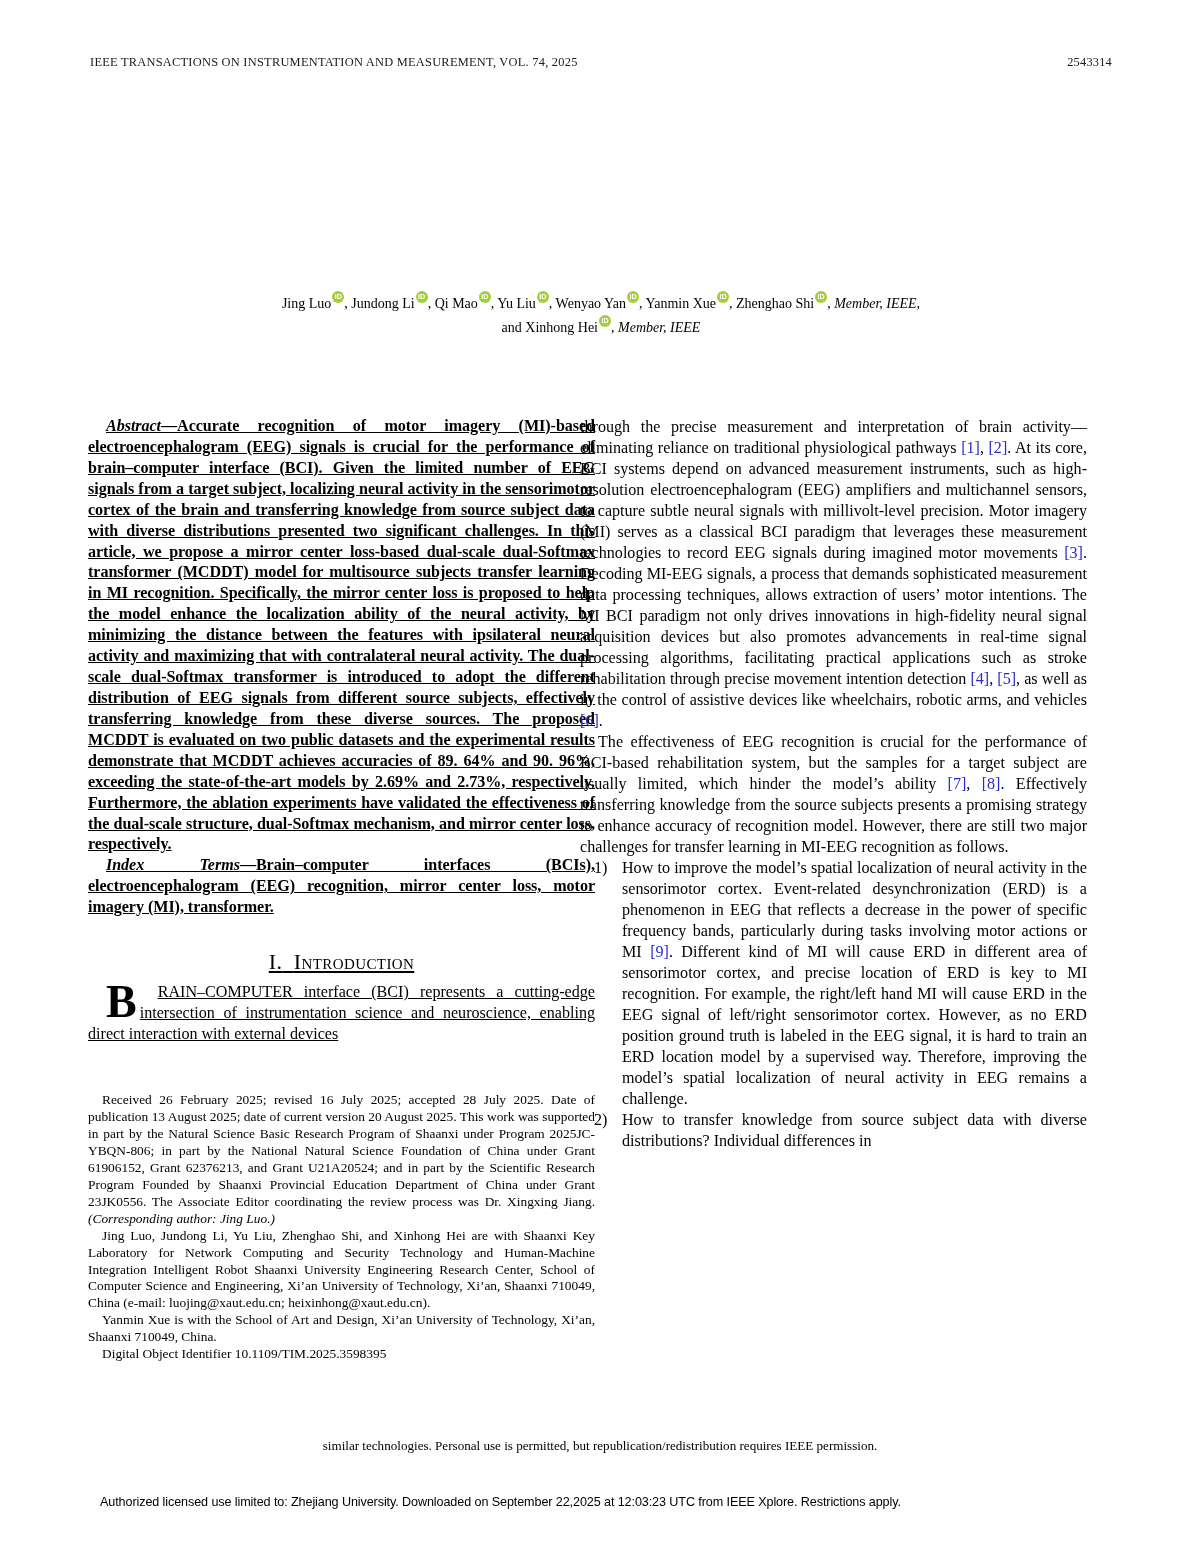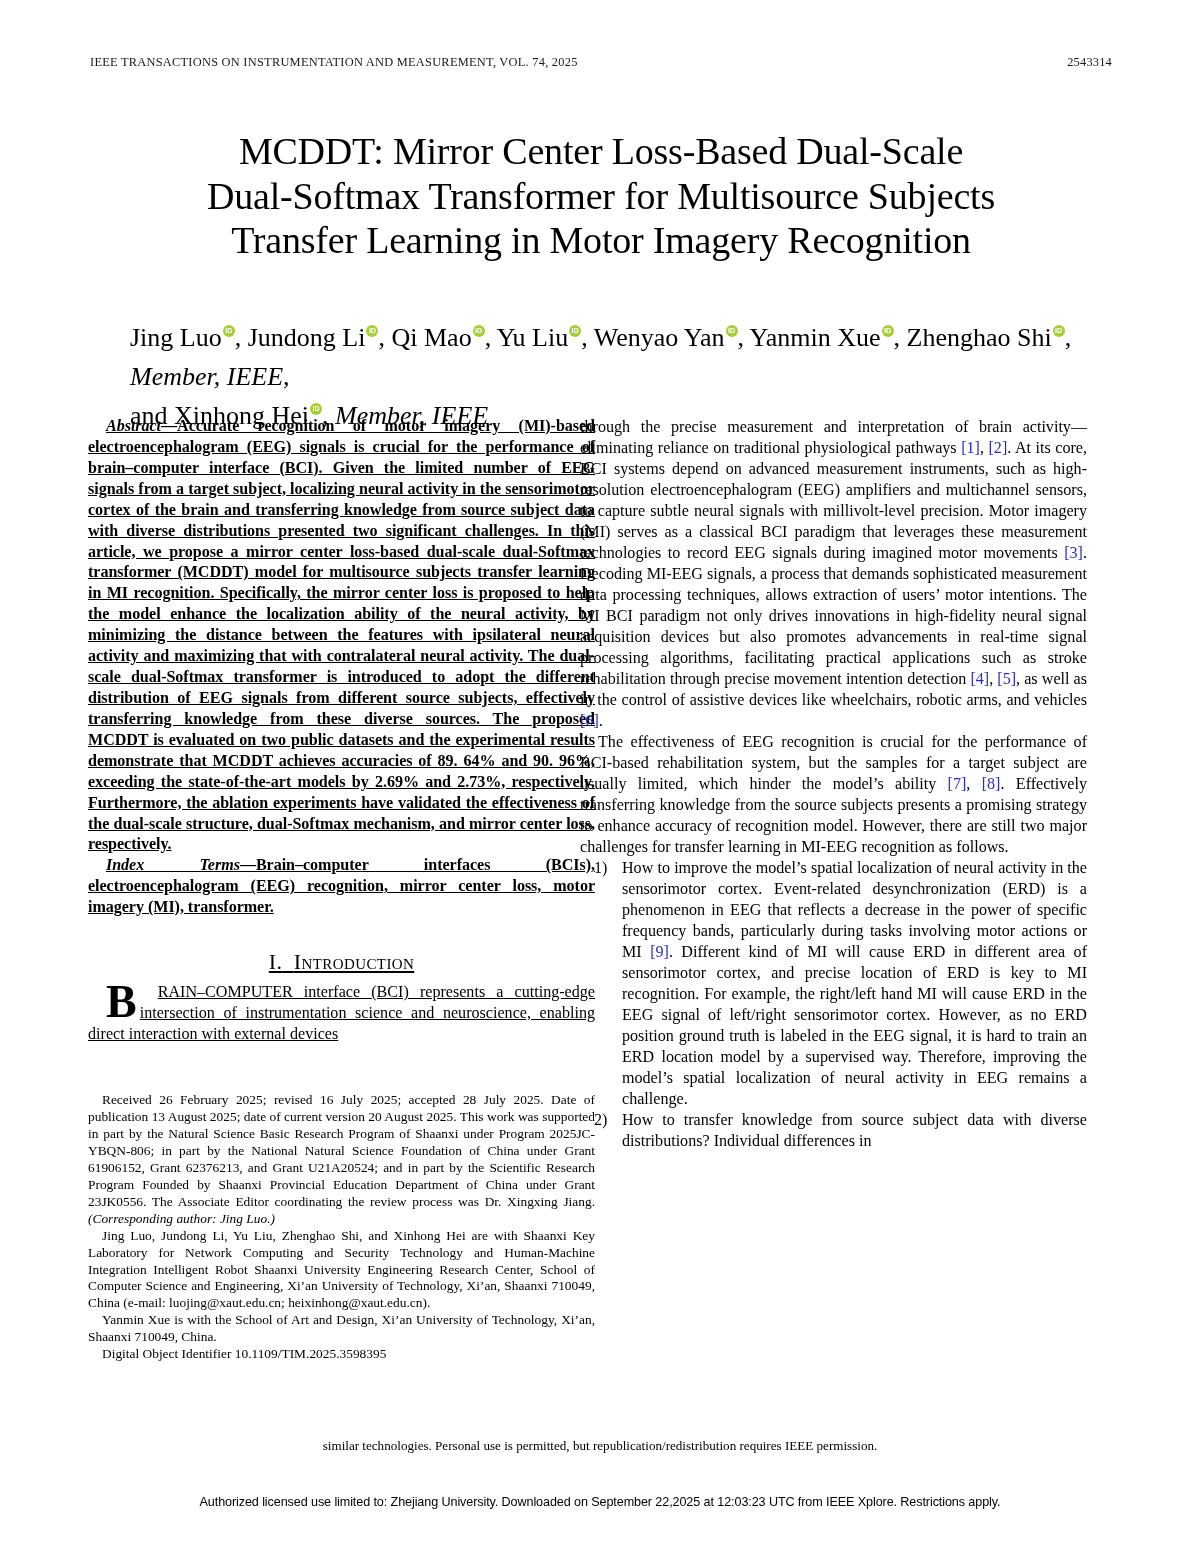--- a/index.html
+++ b/index.html
@@ -61,23 +61,23 @@
     letter-spacing: -0.2px;
   }
   .title .tline { display: block; }
 
   
   .authors {
     position: absolute;
     left: 130px;
     top: 290px;
     width: 942px;
-    font-size: 26px;
+    text-align: center;
+    font-size: 14px;
     line-height: 1.5;
-    margin-top: 28px;
   }
   .authors .member { font-style: italic; }
   .orcid {
     display: inline-block;
     width: 12px;
     height: 12px;
     border-radius: 50%;
     background: #a6ce39;
     position: relative;
     vertical-align: super;
@@ -205,41 +205,36 @@
     width: 900px;
     text-align: center;
     font-size: 13.1px;
     line-height: 1.37;
   }
   .licensed {
     position: absolute;
     left: 100px;
     top: 1495px;
     width: 1000px;
-    text-align: center;
+    text-align: left;
     font-size: 12.6px;
     font-family: "Liberation Sans", sans-serif;
     letter-spacing: -0.1px;
   }
 </style>
 </head>
 <body>
 
 <div class="page">
 
   <div class="runhead">
     <span class="journal">IEEE TRANSACTIONS ON INSTRUMENTATION AND MEASUREMENT, VOL. 74, 2025</span>
     <span class="artnum">2543314</span>
   </div>
 
-  <h1 class="title">
-    <span class="tline">MCDDT: Mirror Center Loss-Based Dual-Scale</span>
-    <span class="tline">Dual-Softmax Transformer for Multisource Subjects</span>
-    <span class="tline">Transfer Learning in Motor Imagery Recognition</span>
-  </h1>
 
   <div class="authors">
     <span>Jing Luo</span><span class="orcid"></span><span>, </span><span>Jundong Li</span><span class="orcid"></span><span>, </span><span>Qi Mao</span><span class="orcid"></span><span>, </span><span>Yu Liu</span><span class="orcid"></span><span>, </span><span>Wenyao Yan</span><span class="orcid"></span><span>, </span><span>Yanmin Xue</span><span class="orcid"></span><span>, </span><span>Zhenghao Shi</span><span class="orcid"></span><span>, </span><span class="member">Member, IEEE,</span>
     <span><br></span><span>and</span> <span>Xinhong Hei</span><span class="orcid"></span><span>, </span><span class="member">Member, IEEE</span>
   </div>
 
   <div class="col col-left">
 
     <p class="abstract"><span class="lead">Abstract</span><span>—</span><span>Accurate recognition of motor imagery (MI)-based electroencephalogram (EEG) signals is crucial for the performance of brain–computer interface (BCI). Given the limited number of EEG signals from a target subject, localizing neural activity in the sensorimotor cortex of the brain and transferring knowledge from source subject data with diverse distributions presented two significant challenges. In this article, we propose a mirror center loss-based dual-scale dual-Softmax transformer (MCDDT) model for multisource subjects transfer learning in MI recognition. Specifically, the mirror center loss is proposed to help the model enhance the localization ability of the neural activity, by minimizing the distance between the features with ipsilateral neural activity and maximizing that with contralateral neural activity. The dual-scale dual-Softmax transformer is introduced to adopt the different distribution of EEG signals from different source subjects, effectively transferring knowledge from these diverse sources. The proposed MCDDT is evaluated on two public datasets and the experimental results demonstrate that MCDDT achieves accuracies of 89. 64% and 90. 96%, exceeding the state-of-the-art models by 2.69% and 2.73%, respectively. Furthermore, the ablation experiments have validated the effectiveness of the dual-scale structure, dual-Softmax mechanism, and mirror center loss, respectively.</span></p>
 

